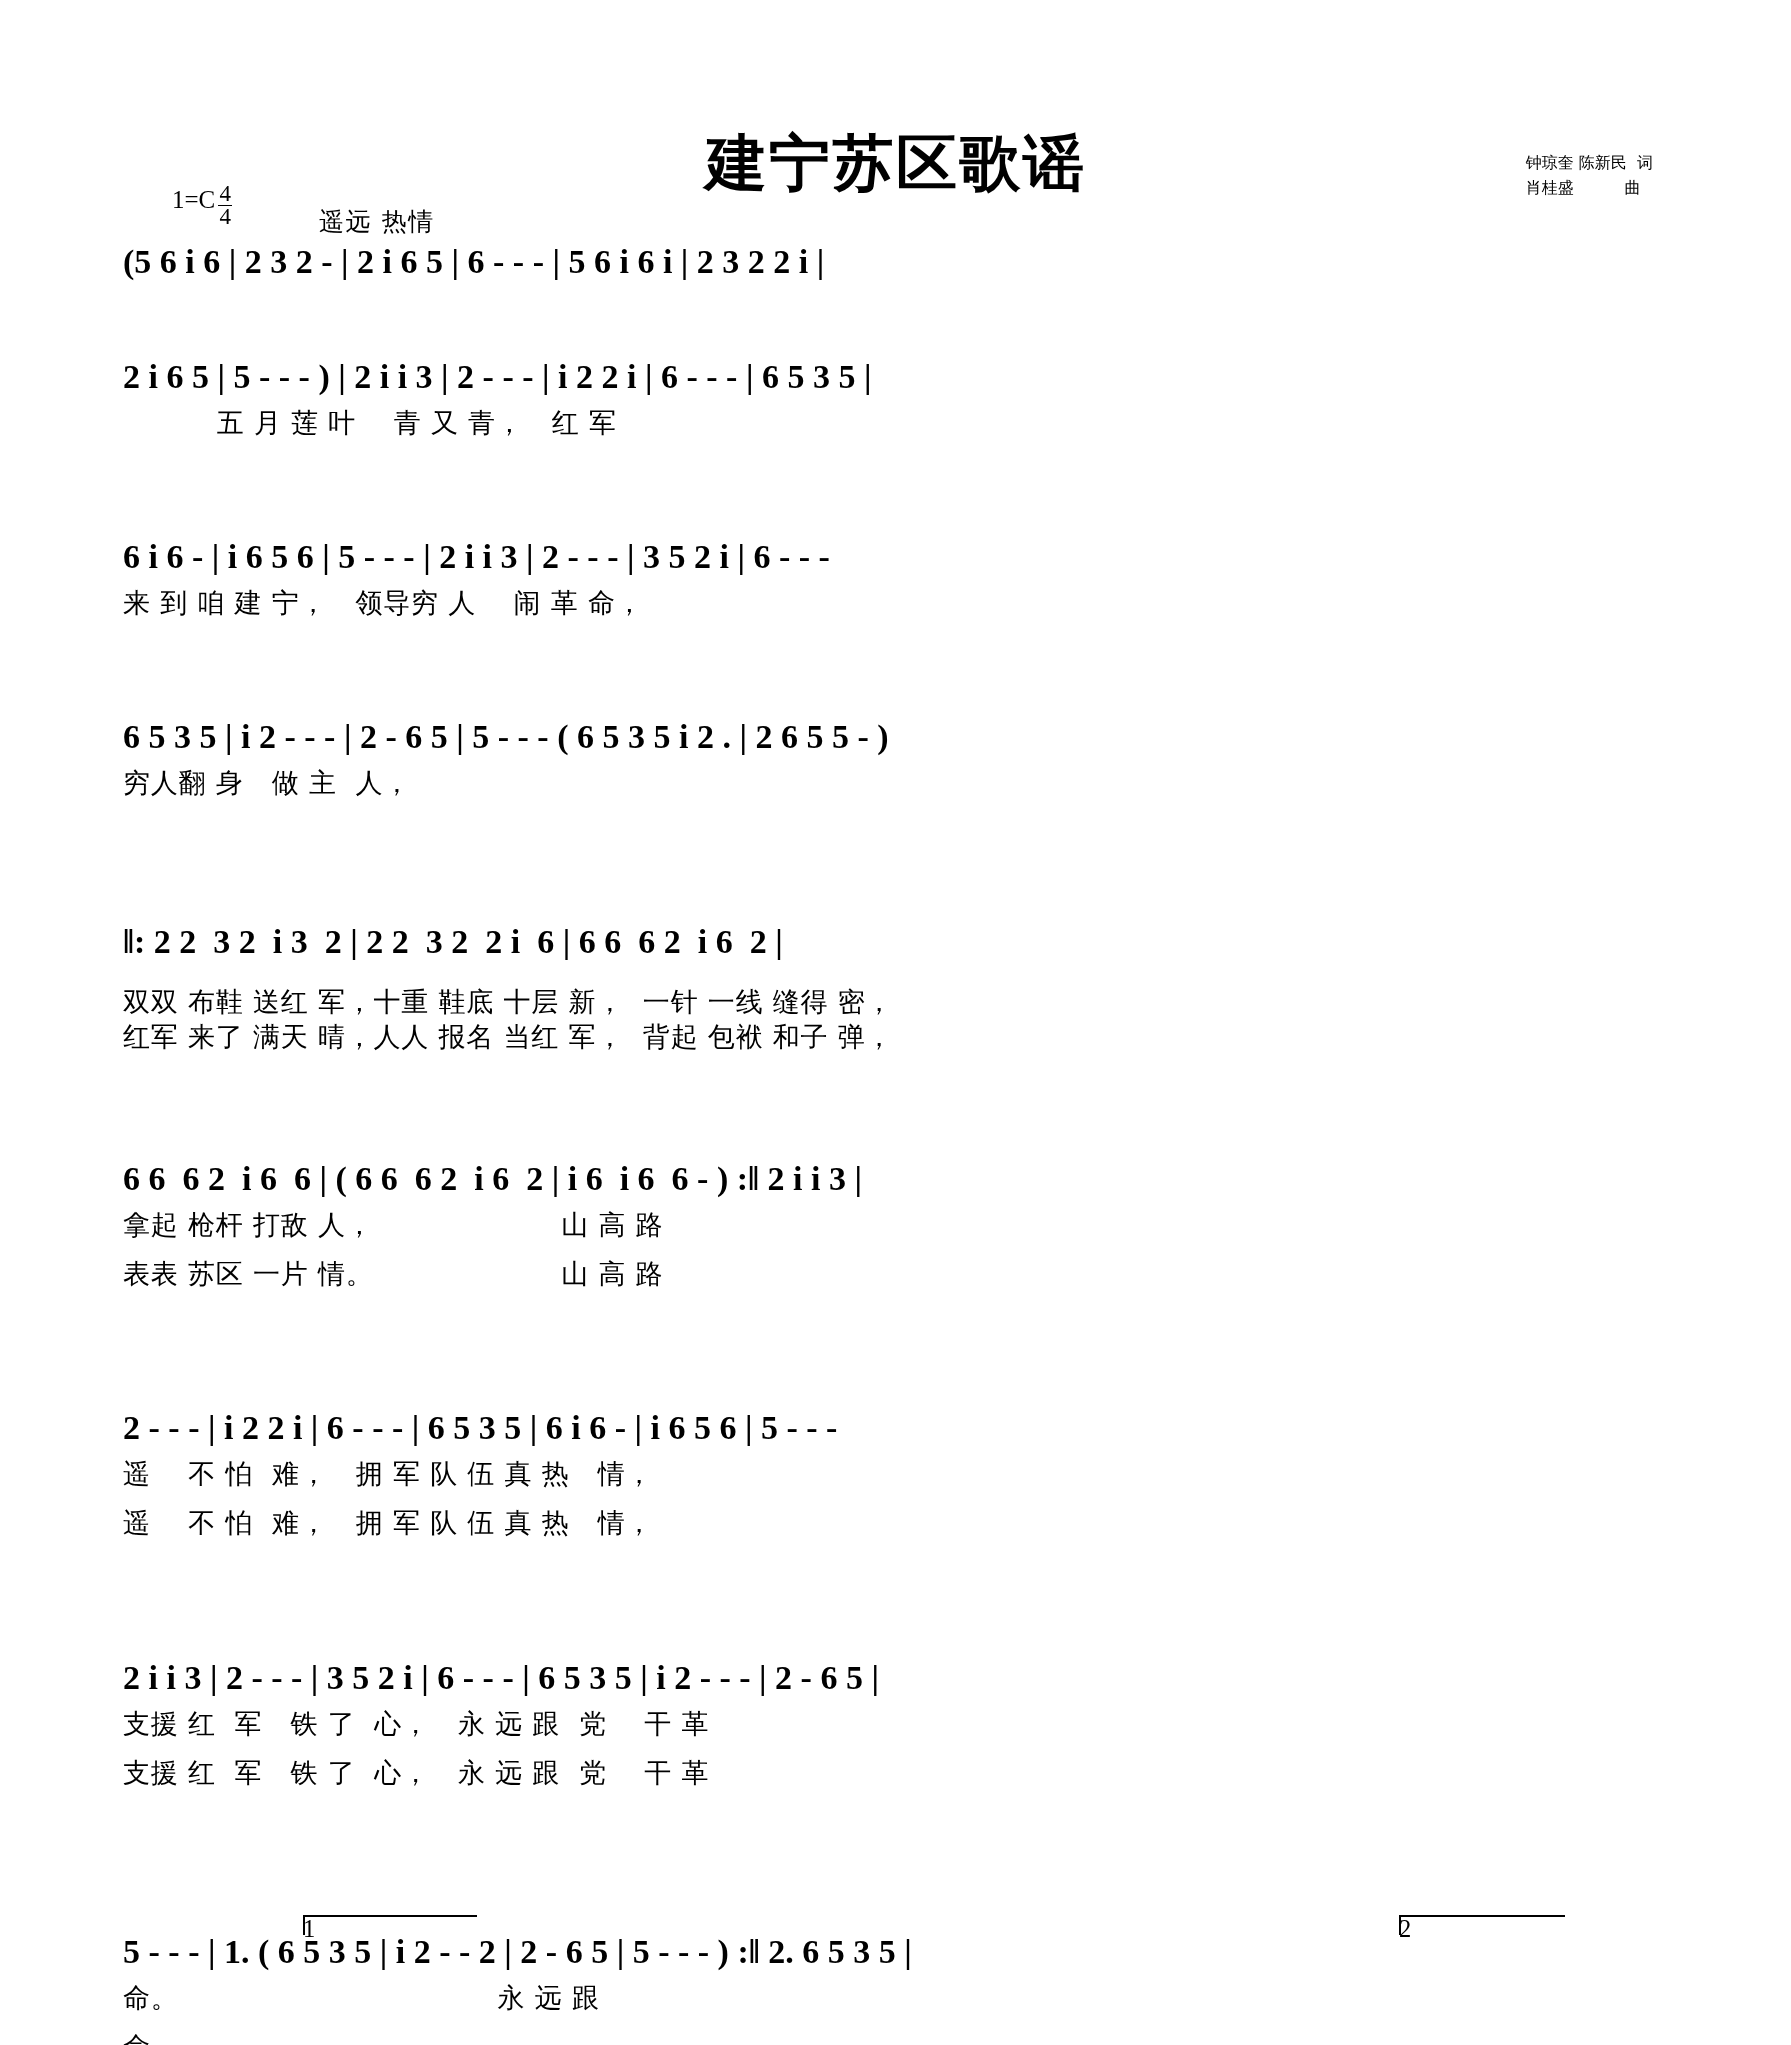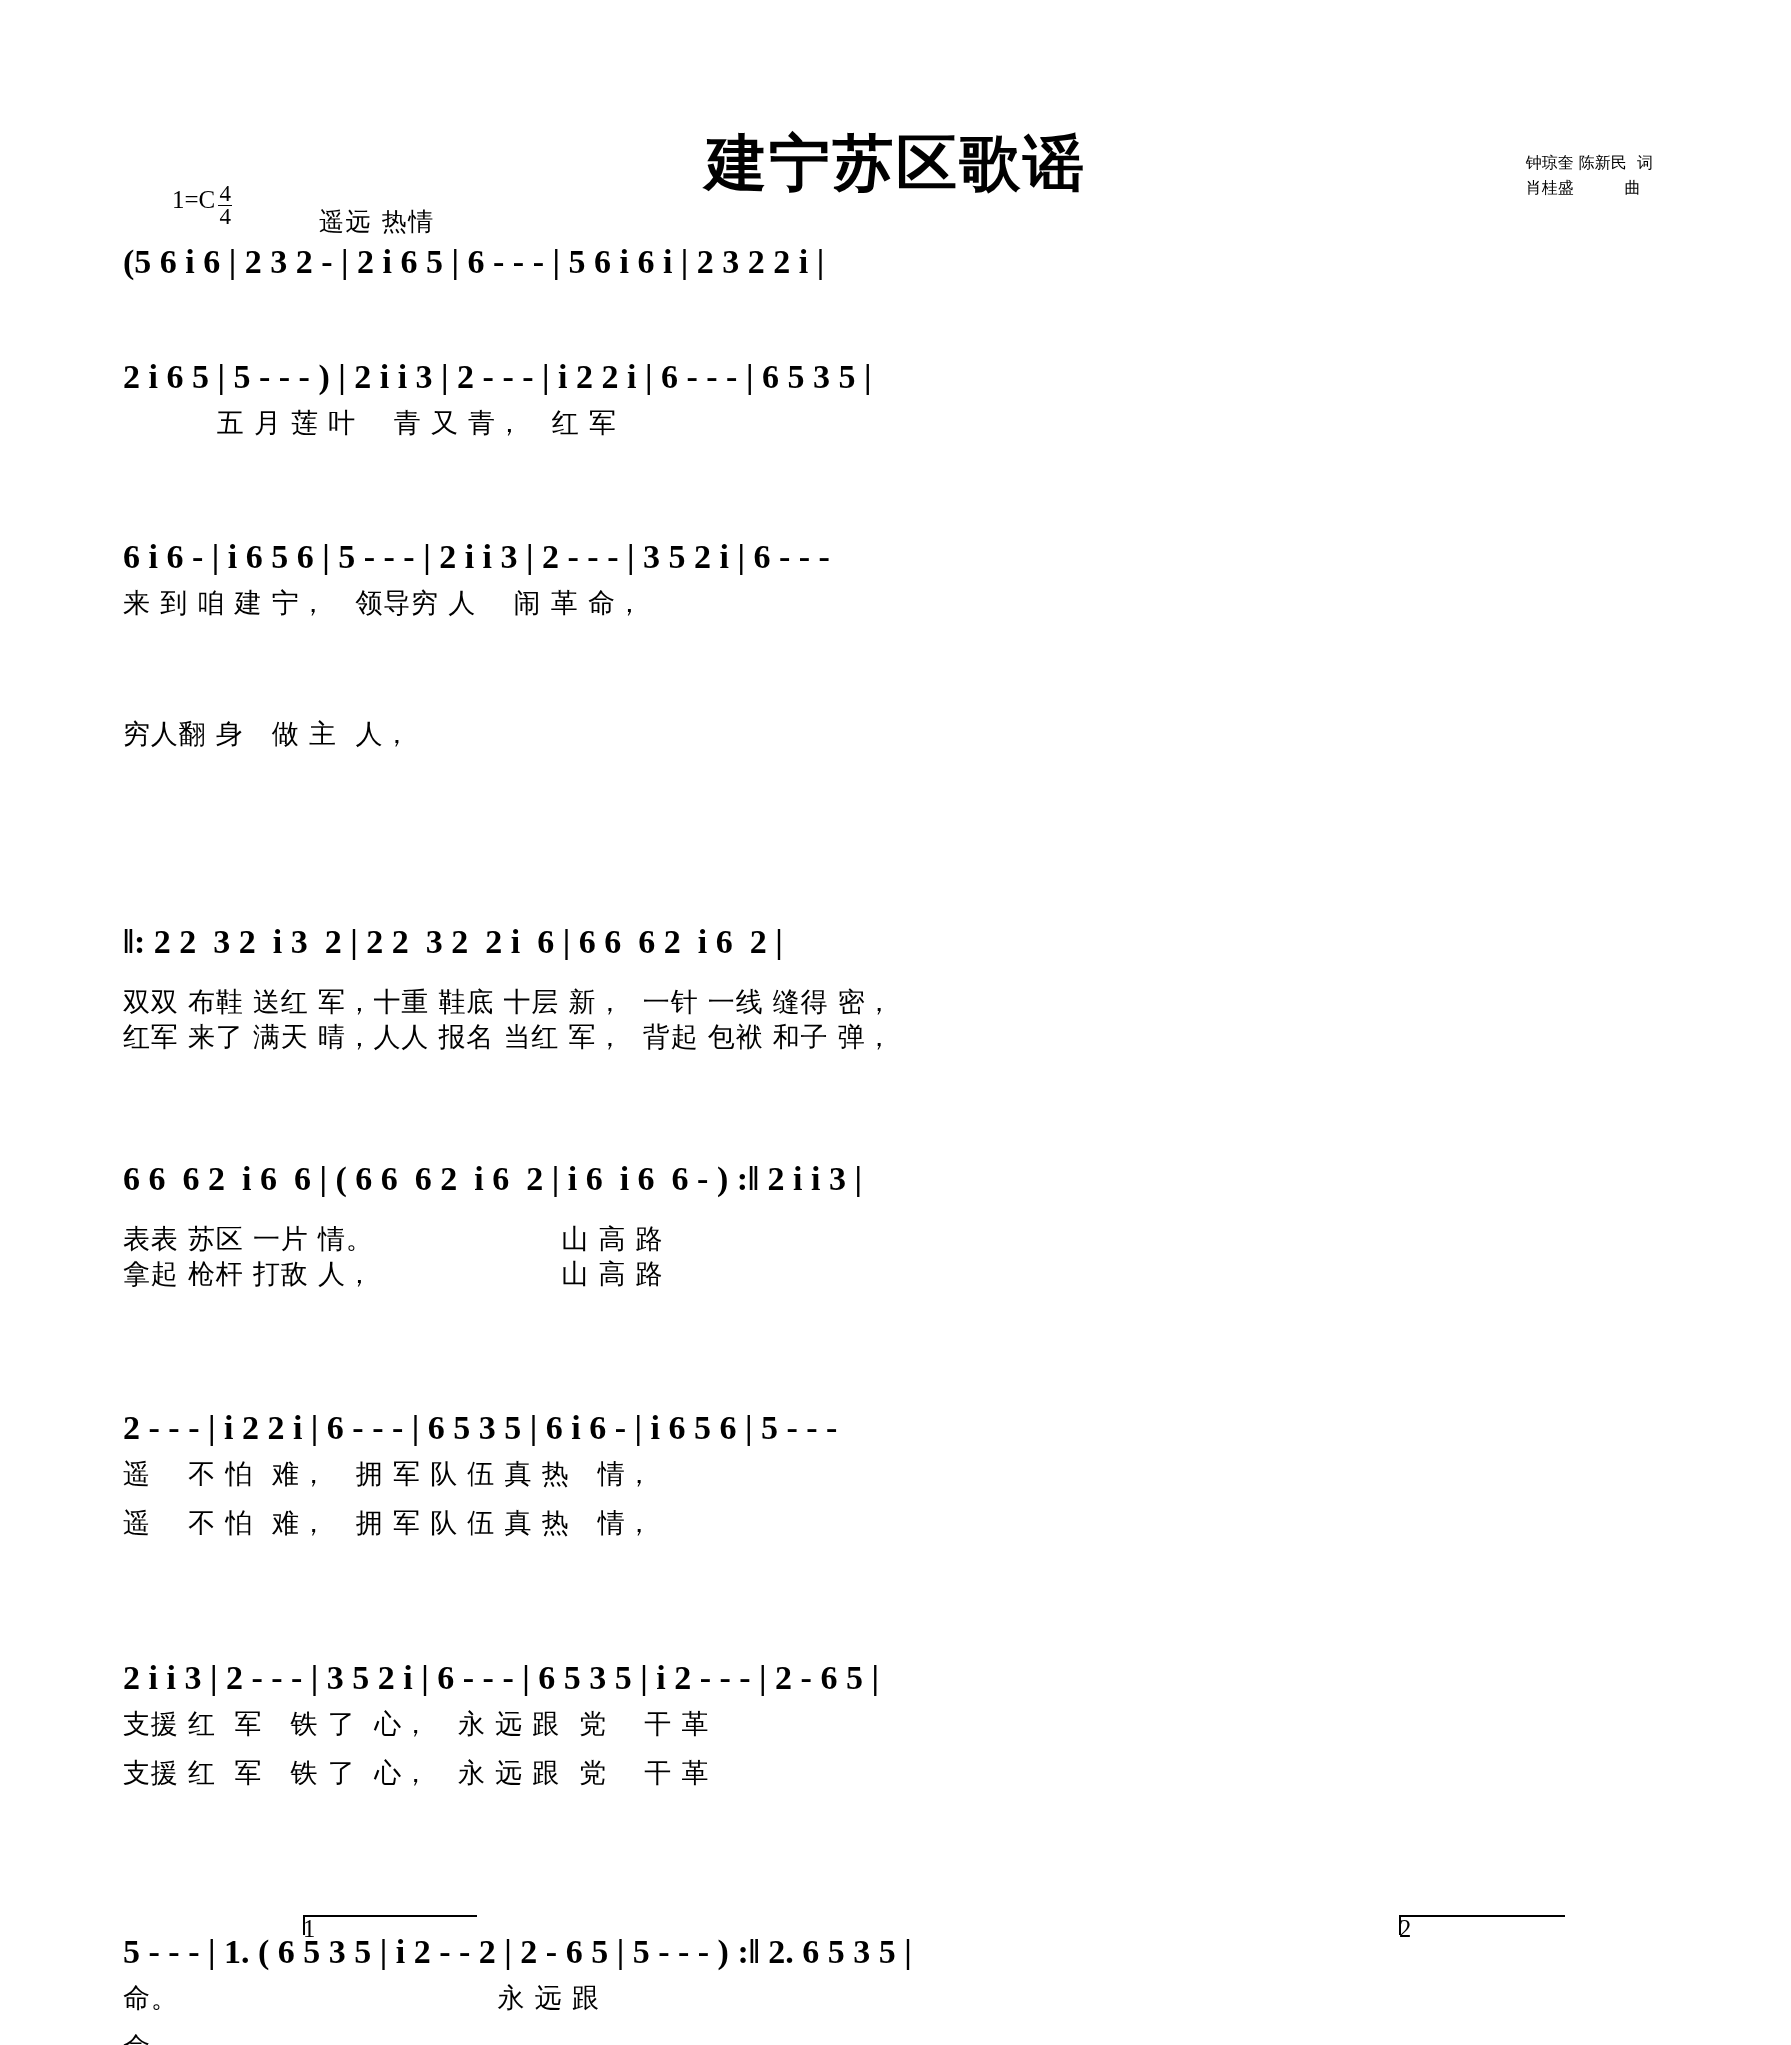--- a/index.html
+++ b/index.html
@@ -130,33 +130,34 @@
     <div class="notes">2 i 6 5 | 5 - - - ) | 2 i i 3 | 2 - - - | i 2 2 i | 6 - - - | 6 5 3 5 |</div>
     <div class="lyric">          五 月 莲 叶    青 又 青，   红 军</div>
   </div>
 
   <div class="system" style="top:540px;">
     <div class="notes">6 i 6 - | i 6 5 6 | 5 - - - | 2 i i 3 | 2 - - - | 3 5 2 i | 6 - - -</div>
     <div class="lyric">来 到 咱 建 宁，   领导穷 人    闹 革 命，</div>
   </div>
 
   <div class="system" style="top:720px;">
+    <div class="notes">6 5 3 5 | i 2 - - - | 2 - 6 5 | 5 - - - ( 6 5 3 5 i 2 . | 2 6 5 5 - )</div>
     <div class="lyric">穷人翻 身   做 主  人，</div>
   </div>
 
   <div class="system" style="top:925px;">
     <div class="notes">‖: 2 2  3 2  i 3  2 | 2 2  3 2  2 i  6 | 6 6  6 2  i 6  2 |</div>
     <div class="lyric lyric2">双双 布鞋 送红 军，十重 鞋底 十层 新，  一针 一线 缝得 密，</div>
     <div class="lyric">红军 来了 满天 晴，人人 报名 当红 军，  背起 包袱 和子 弹，</div>
   </div>
 
   <div class="system" style="top:1162px;">
     <div class="notes">6 6  6 2  i 6  6 | ( 6 6  6 2  i 6  2 | i 6  i 6  6 - ) :‖ 2 i i 3 |</div>
+    <div class="lyric">拿起 枪杆 打敌 人，                    山 高 路</div>
     <div class="lyric lyric2">表表 苏区 一片 情。                    山 高 路</div>
-    <div class="lyric">拿起 枪杆 打敌 人，                    山 高 路</div>
   </div>
 
   <div class="system" style="top:1411px;">
     <div class="notes">2 - - - | i 2 2 i | 6 - - - | 6 5 3 5 | 6 i 6 - | i 6 5 6 | 5 - - -</div>
     <div class="lyric">遥    不 怕  难，   拥 军 队 伍 真 热   情，</div>
     <div class="lyric lyric2">遥    不 怕  难，   拥 军 队 伍 真 热   情，</div>
   </div>
 
   <div class="system" style="top:1661px;">
     <div class="notes">2 i i 3 | 2 - - - | 3 5 2 i | 6 - - - | 6 5 3 5 | i 2 - - - | 2 - 6 5 |</div>

